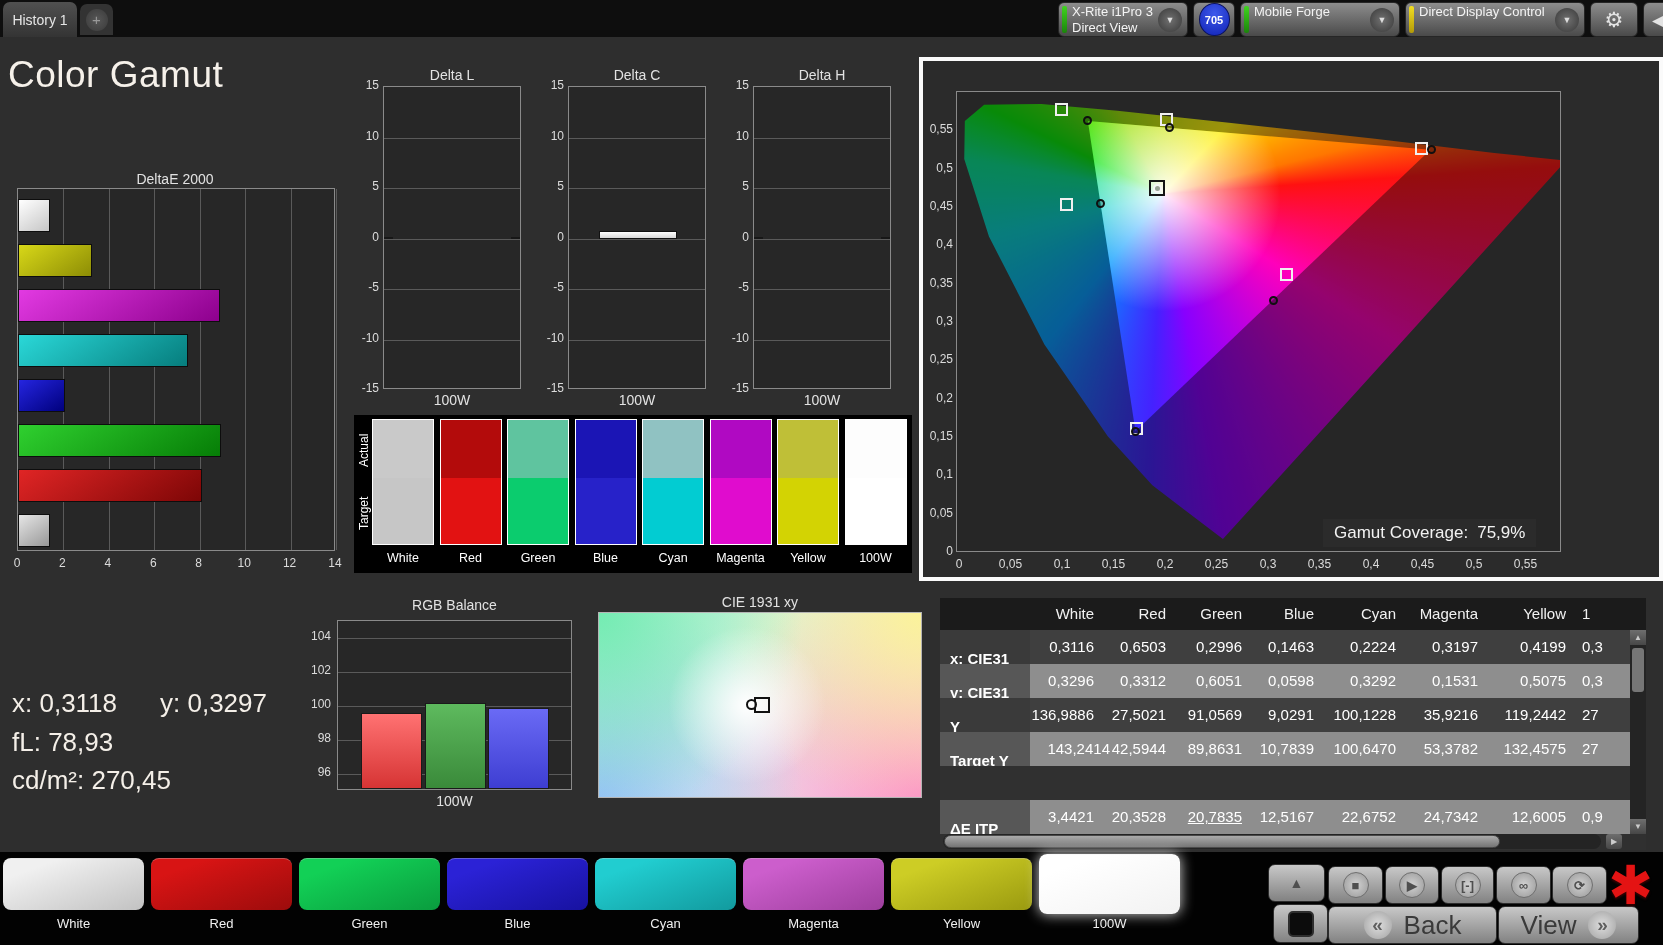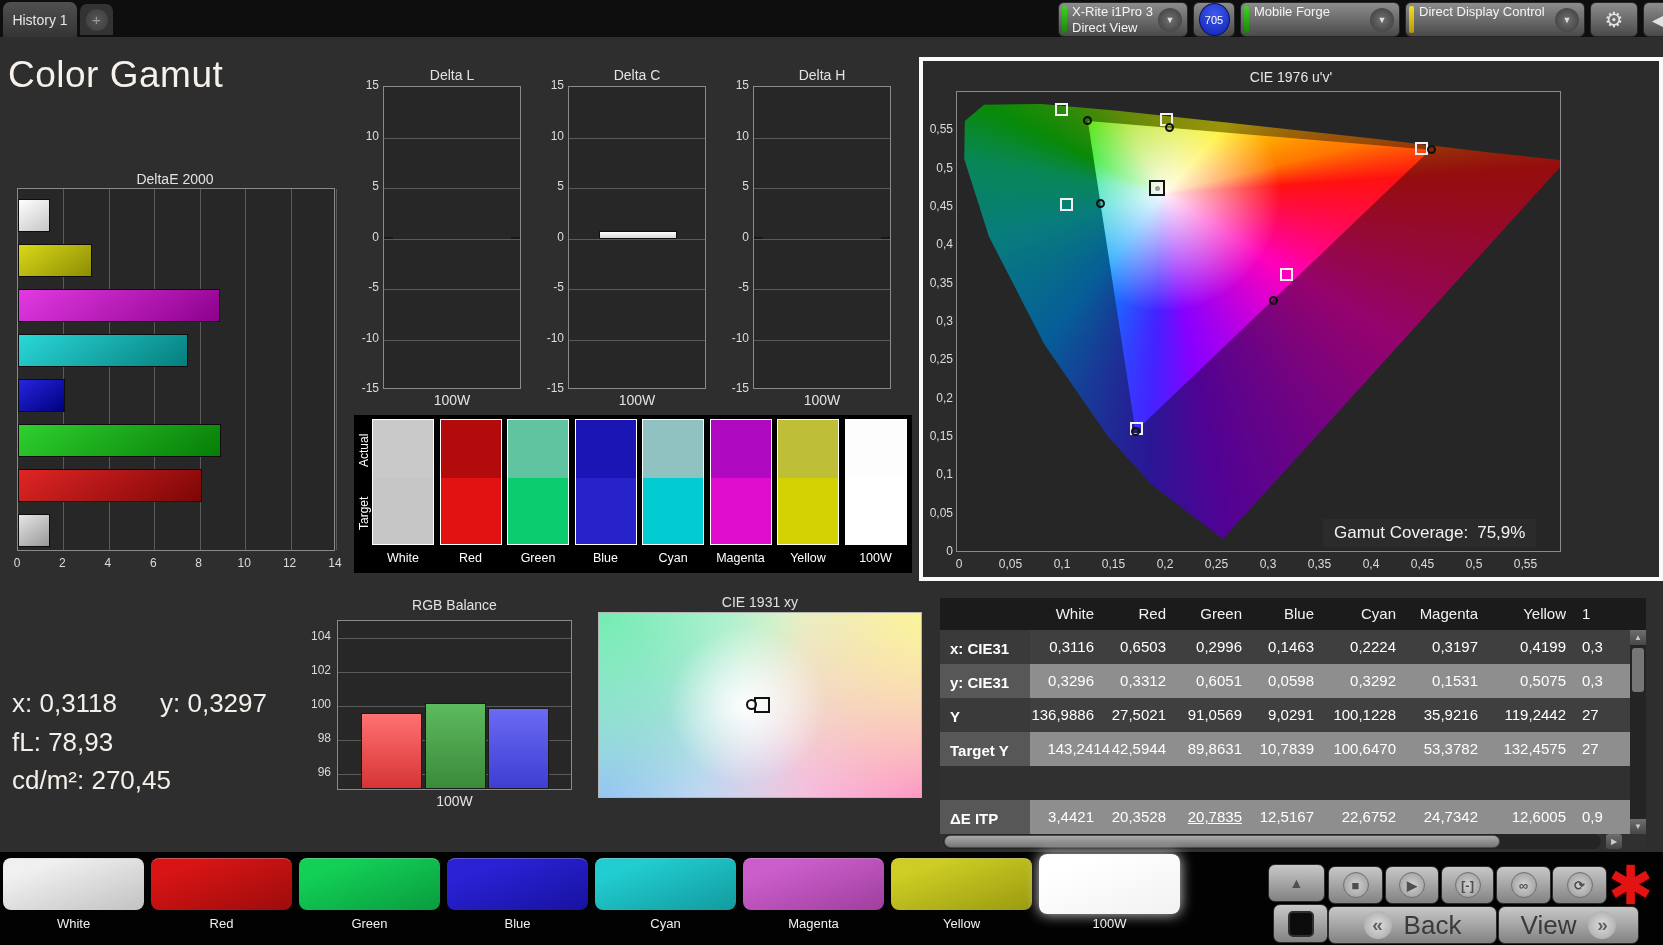--- a/index.html
+++ b/index.html
@@ -20,21 +20,21 @@
     border:1px solid #262626;color:#f4f4f4}
   .dd .ind{position:absolute;left:3px;top:3px;bottom:3px;width:5px;border-radius:2px}
   .ind.green{background:linear-gradient(#3fd31f,#1b840b)}
   .ind.yellow{background:linear-gradient(#f2de22,#b39a08)}
   .dd .txt{position:absolute;left:13px;top:1px;font-size:13px;line-height:16px;white-space:nowrap}
   .chev{position:absolute;right:5px;top:50%;margin-top:-12px;width:24px;height:24px;border-radius:50%;
     background:radial-gradient(#707070,#383838);display:flex;align-items:center;justify-content:center;
     color:#ddd;font-size:9px}
   .btn705{width:42px;display:flex;align-items:center;justify-content:center}
   .c705{width:31px;height:33px;border-radius:50%;background:radial-gradient(circle at 50% 32%,#3e59ec,#1022b4);
-    border:1px solid #0a1260;color:#fff;font-size:11px;font-weight:normal;display:flex;align-items:center;justify-content:center}
+    border:1px solid #0a1260;color:#fff;font-size:11px;font-weight:bold;display:flex;align-items:center;justify-content:center}
   .iconbtn{display:flex;align-items:center;justify-content:center;color:#e3e3e3;font-size:21px}
 
   .pagetitle{position:absolute;left:8px;top:54px;font-size:37px;color:#f6f1ea;letter-spacing:.5px}
 
   .chart-title{position:absolute;text-align:center;font-size:14px;color:#e2e2e2}
   .plot{position:absolute;background:#272727;border:1px solid #8a8a8a}
   .gridv{position:absolute;top:0;bottom:0;width:1px;background:#5a5a5a}
   .gridh{position:absolute;left:0;right:0;height:1px;background:#5a5a5a}
   .tick{position:absolute;font-size:12px;color:#dcdcdc}
   .hbar{position:absolute;left:0;height:33px;border:1px solid #0d0d0d}
@@ -82,21 +82,21 @@
       radial-gradient(circle at 100% 100%,rgba(252,140,200,.95),rgba(252,140,200,0) 62%),
       linear-gradient(135deg,#c2f5da,#fcebf3)}
   .cie31 .msq{position:absolute;left:155px;top:84px;width:16px;height:16px;border:2px solid #111;background:rgba(255,255,255,.15)}
   .cie31 .mcirc{position:absolute;left:147px;top:86px;width:11px;height:11px;border:2px solid #111;border-radius:50%;background:rgba(255,255,255,.6)}
 
   
   .dtable{position:absolute;left:940px;top:598px;width:706px;height:252px;background:#303030;overflow:hidden}
   .thead{position:absolute;left:0;top:0;right:0;height:32px;background:#1b1b1b}
   .th{position:absolute;top:7px;font-size:15px;color:#f2f2f2;text-align:right;white-space:nowrap;overflow:hidden}
   .trow{position:absolute;left:0;width:690px;height:34px;overflow:hidden}
-  .tlabel{position:absolute;left:0;top:0;bottom:0;width:90px;color:#fff;font-weight:bold;font-size:15px;padding:10px 0 0 10px;white-space:nowrap}
+  .tlabel{position:absolute;left:0;top:0;bottom:0;width:90px;color:#fff;font-weight:bold;font-size:15px;padding:20px 0 0 10px;white-space:nowrap}
   .tcell{position:absolute;top:8px;font-size:15px;color:#fff;text-align:right;white-space:nowrap;overflow:hidden}
   .vscroll{position:absolute;right:0;top:32px;width:16px;height:204px;background:#242424}
   .sbtn{position:absolute;background:linear-gradient(#6e6e6e,#474747);color:#ccc;font-size:8px;
     display:flex;align-items:center;justify-content:center}
   .vthumb{position:absolute;left:2px;top:18px;width:12px;height:44px;background:#767676;border-radius:3px}
   .htrack{position:absolute;left:3px;bottom:1px;width:658px;height:15px;background:#242424;border-radius:8px}
   .hthumb{position:absolute;left:1px;top:1px;width:556px;height:13px;border-radius:7px;
     background:linear-gradient(#ababab,#757575);border:1px solid #4a4a4a}
 
   
@@ -218,21 +218,20 @@
       </div>
       <div class="swlabel" style="left: 423px; width: 62px;">Yellow</div>
       <div class="sw" style="left: 490.5px; width: 62px;">
         <div style="top: 0px; height: 58px; background: rgb(253, 253, 253);"></div>
         <div style="top: 58px; bottom: 0px; background: rgb(255, 255, 255);"></div>
       </div>
       <div class="swlabel" style="left: 490.5px; width: 62px;">100W</div>
     </div>
 
   <div class="ciepanel">
-    <div class="cietitle">CIE 1976 u'v'</div>
     <div class="cieplot" id="cieplot">
       <div class="locus"></div>
       <div class="gamutTri"></div>
       <div class="wpGlow"></div>
       <div class="coverage">
         <span>Gamut Coverage:</span>
         <span>75,9%</span>
       </div>
     <div class="tsq" style="left: 98px; top: 11px;"></div>
         <div class="tsq" style="left: 203px; top: 21px;"></div>

